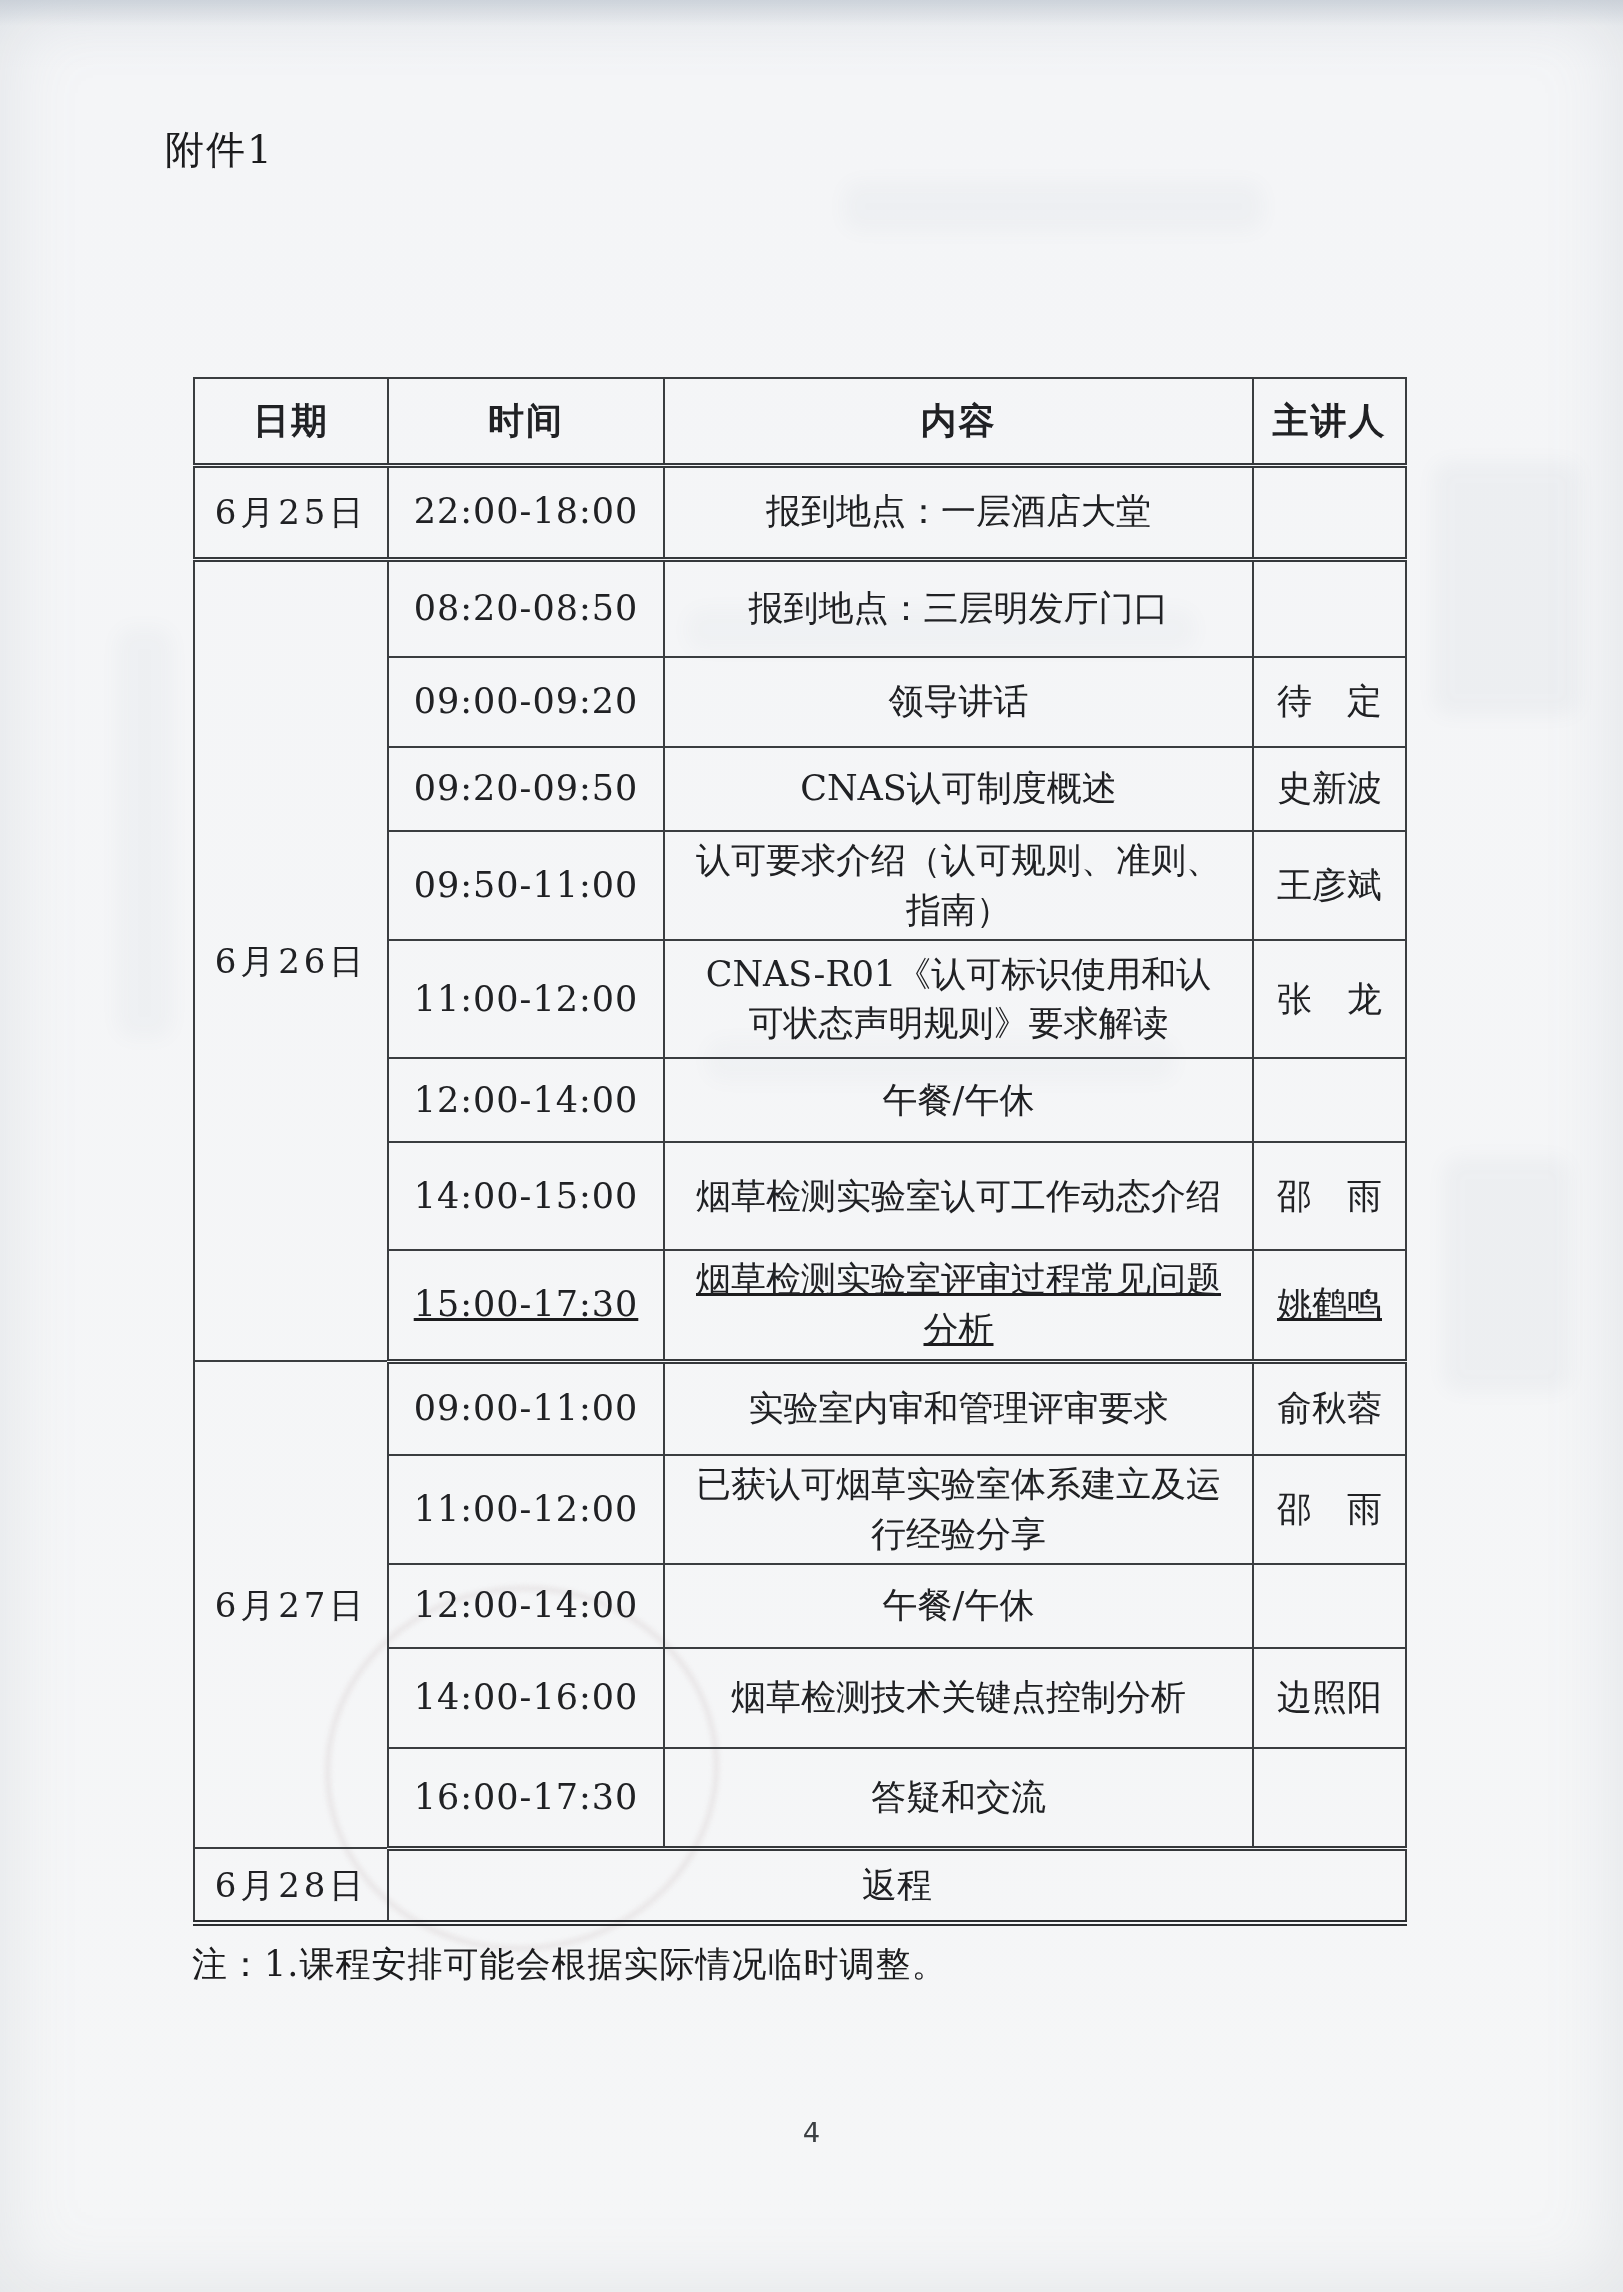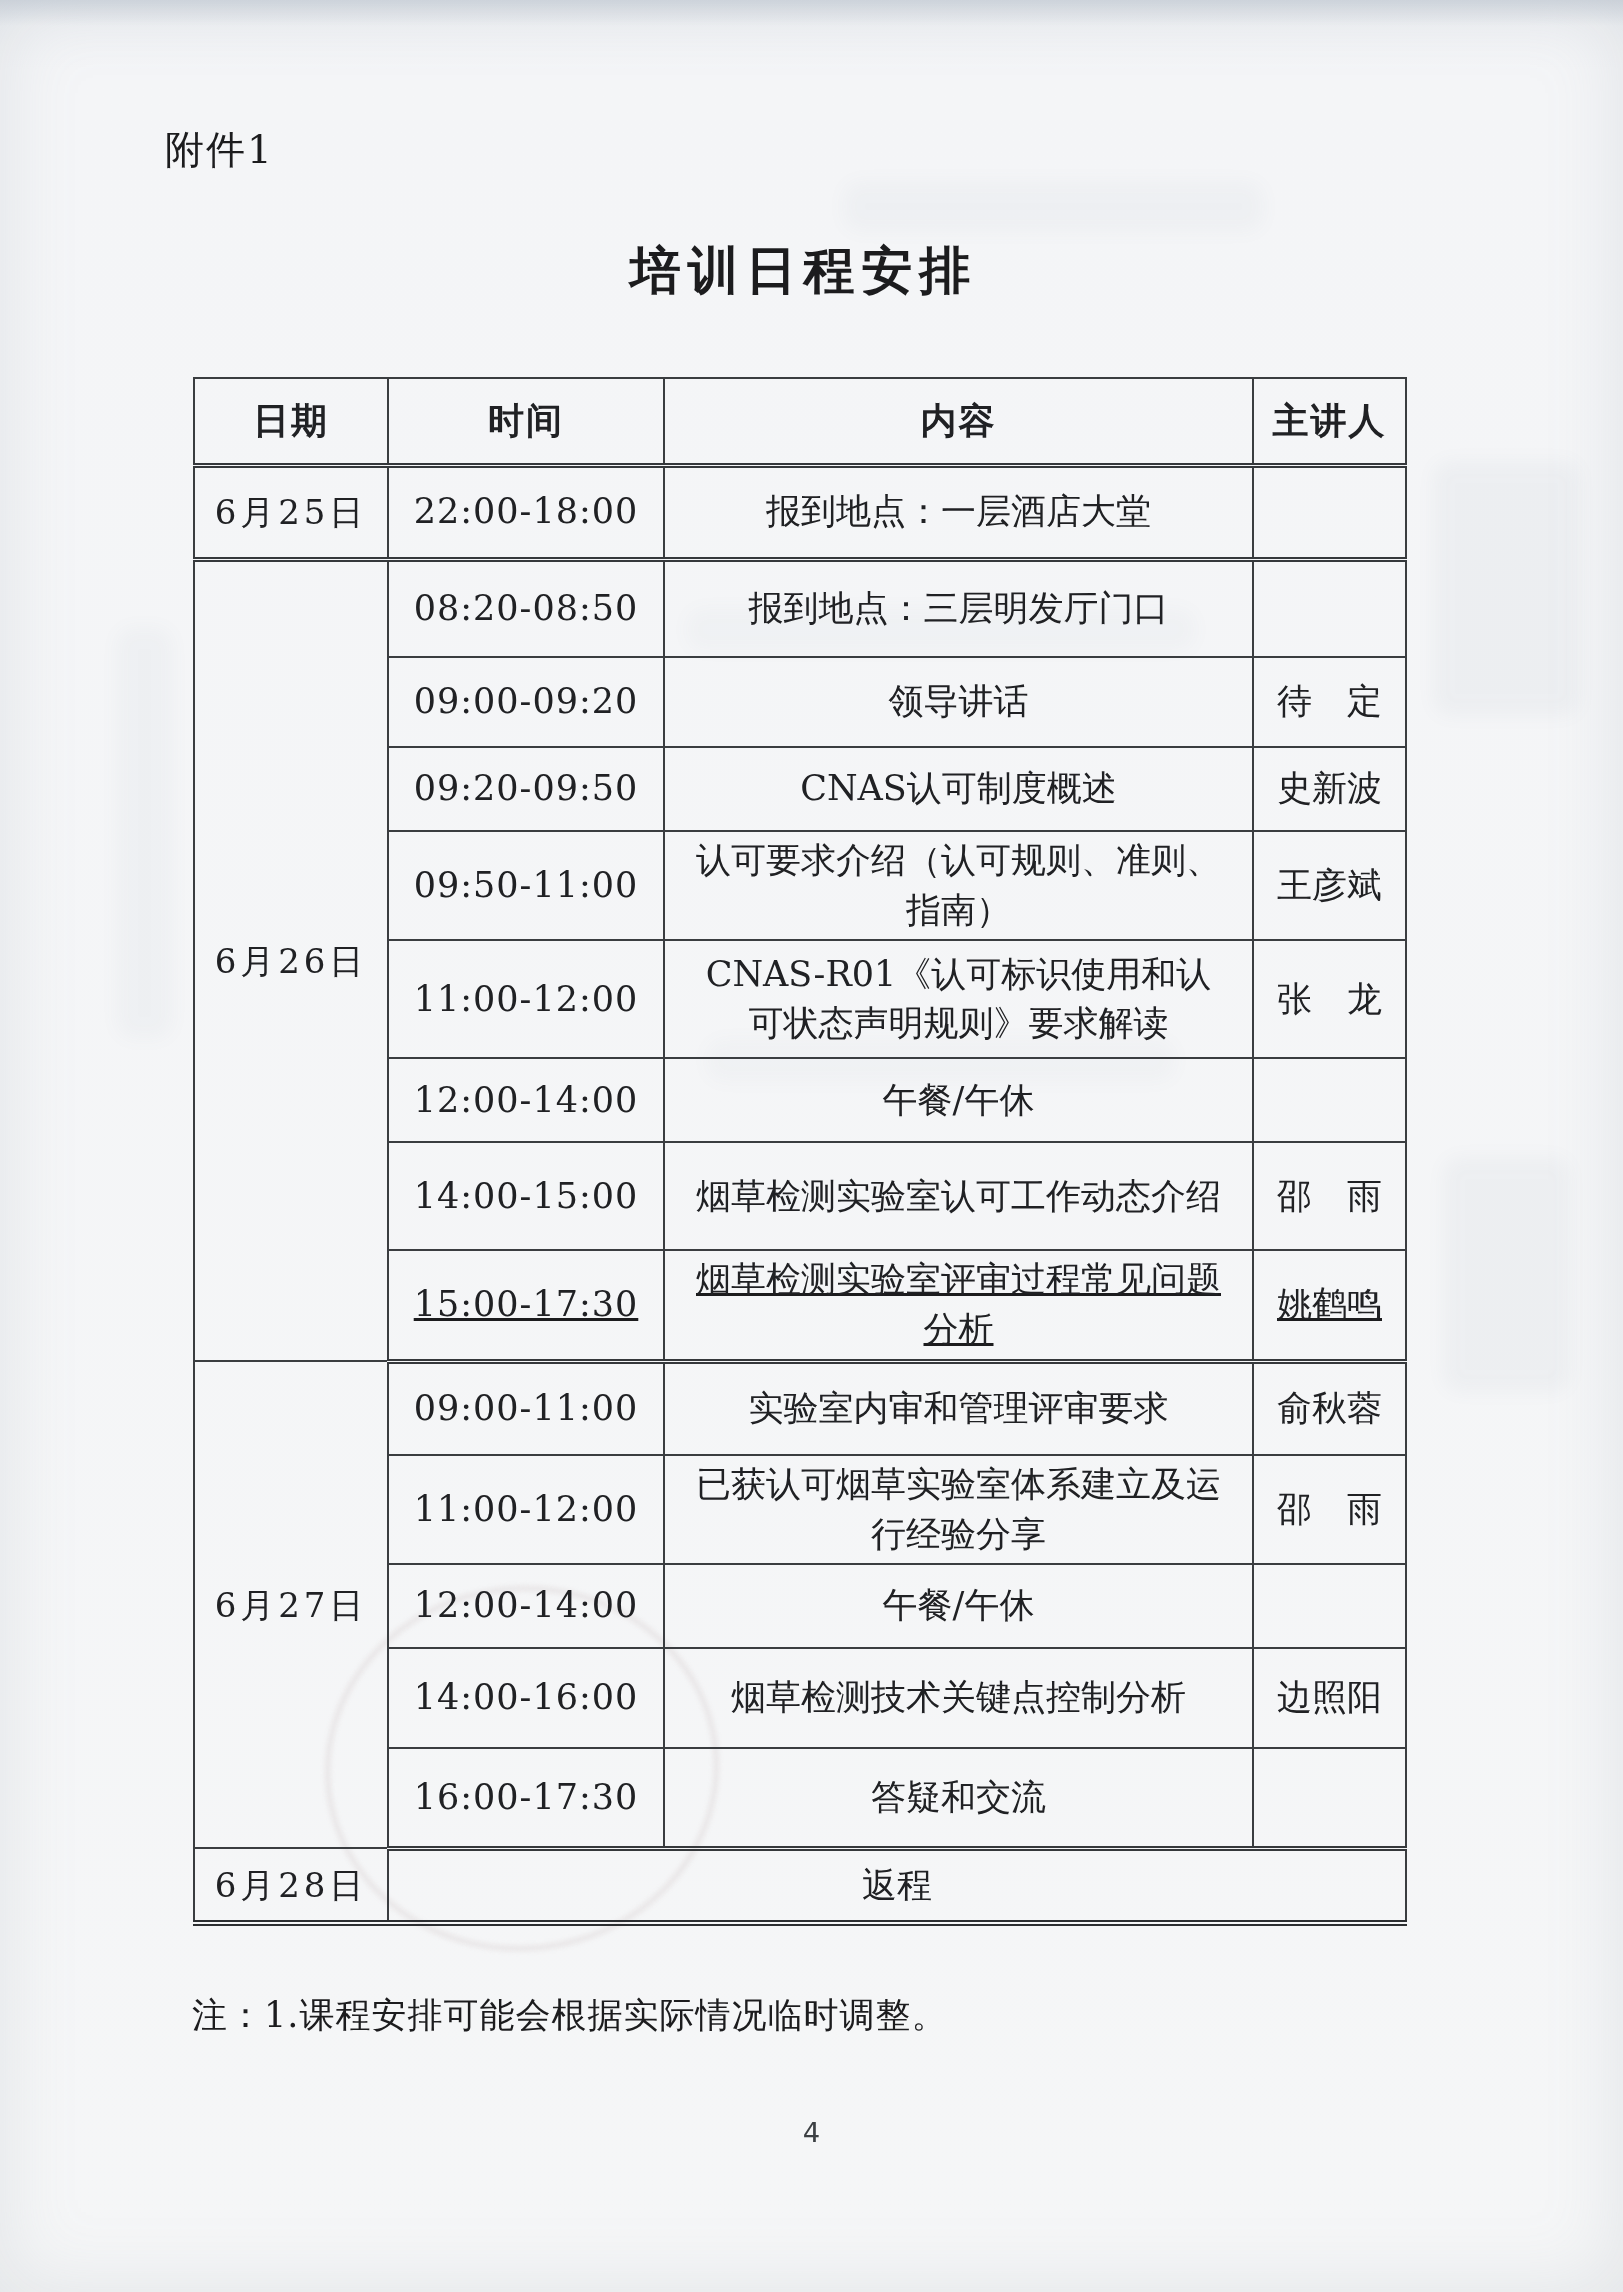--- a/index.html
+++ b/index.html
@@ -56,21 +56,21 @@
   table.schedule thead th {
     font-weight: 700; height: 76px; font-size: 36px;
     border-bottom: 5.9px double #35383b; letter-spacing: 2px;
   }
   table.schedule tr.sep td { border-bottom: 5.9px double #35383b; }
   table.schedule td.date { letter-spacing: 3.9px; font-size: 34px; padding: 3.9px 2px; }
   table.schedule td.time { letter-spacing: 1px; }
   table.schedule td.content { padding: 3.9px 31px; }
   table.schedule td.speaker { padding: 3.9px 3.9px; }
   .notes {
-    position: absolute; left: 192px; top: 1984px; width: 1176px;
+    position: absolute; left: 192px; top: 1933px; width: 1176px;
     font-size: 35px; line-height: 1.78; letter-spacing: 1px;
   }
   .note-indent { padding-left: 74px; }
   .page-number {
     position: absolute; left: 0; top: 2117px; width: 1623px;
     text-align: center; font-size: 27.4px; color: #3c4043;
     font-family: "DejaVu Sans", "Liberation Sans", sans-serif;
   }
 </style>
 </head>
@@ -83,21 +83,20 @@
   <div class="ghost" style="left:1433px; top:461px;  width:147px; height:255px; opacity:0.05;"></div>
   <div class="ghost" style="left:1443px; top:1157px; width:127px; height:235px; opacity:0.05;"></div>
   <div class="ghost" style="left:116px;  top:627px;  width:57px;  height:412px; opacity:0.04;"></div>
   <div class="ghost" style="left:843px;  top:181px;  width:421px; height:51px;  opacity:0.04;"></div>
   <div class="ghost" style="left:686px;  top:608px;  width:510px; height:43px;  opacity:0.03;"></div>
   <div class="ghost" style="left:706px;  top:1039px; width:470px; height:43px;  opacity:0.03;"></div>
   <div class="stamp-ghost"></div>
 
   <div class="attachment">附件1</div>
 
-  <div class="doc-title">培训日程安排</div>
 
   <table class="schedule">
     <colgroup>
       <col class="col-date">
         <col class="col-time">
         <col class="col-content">
         <col class="col-speaker">
     </colgroup>
     <thead>
       <tr>

